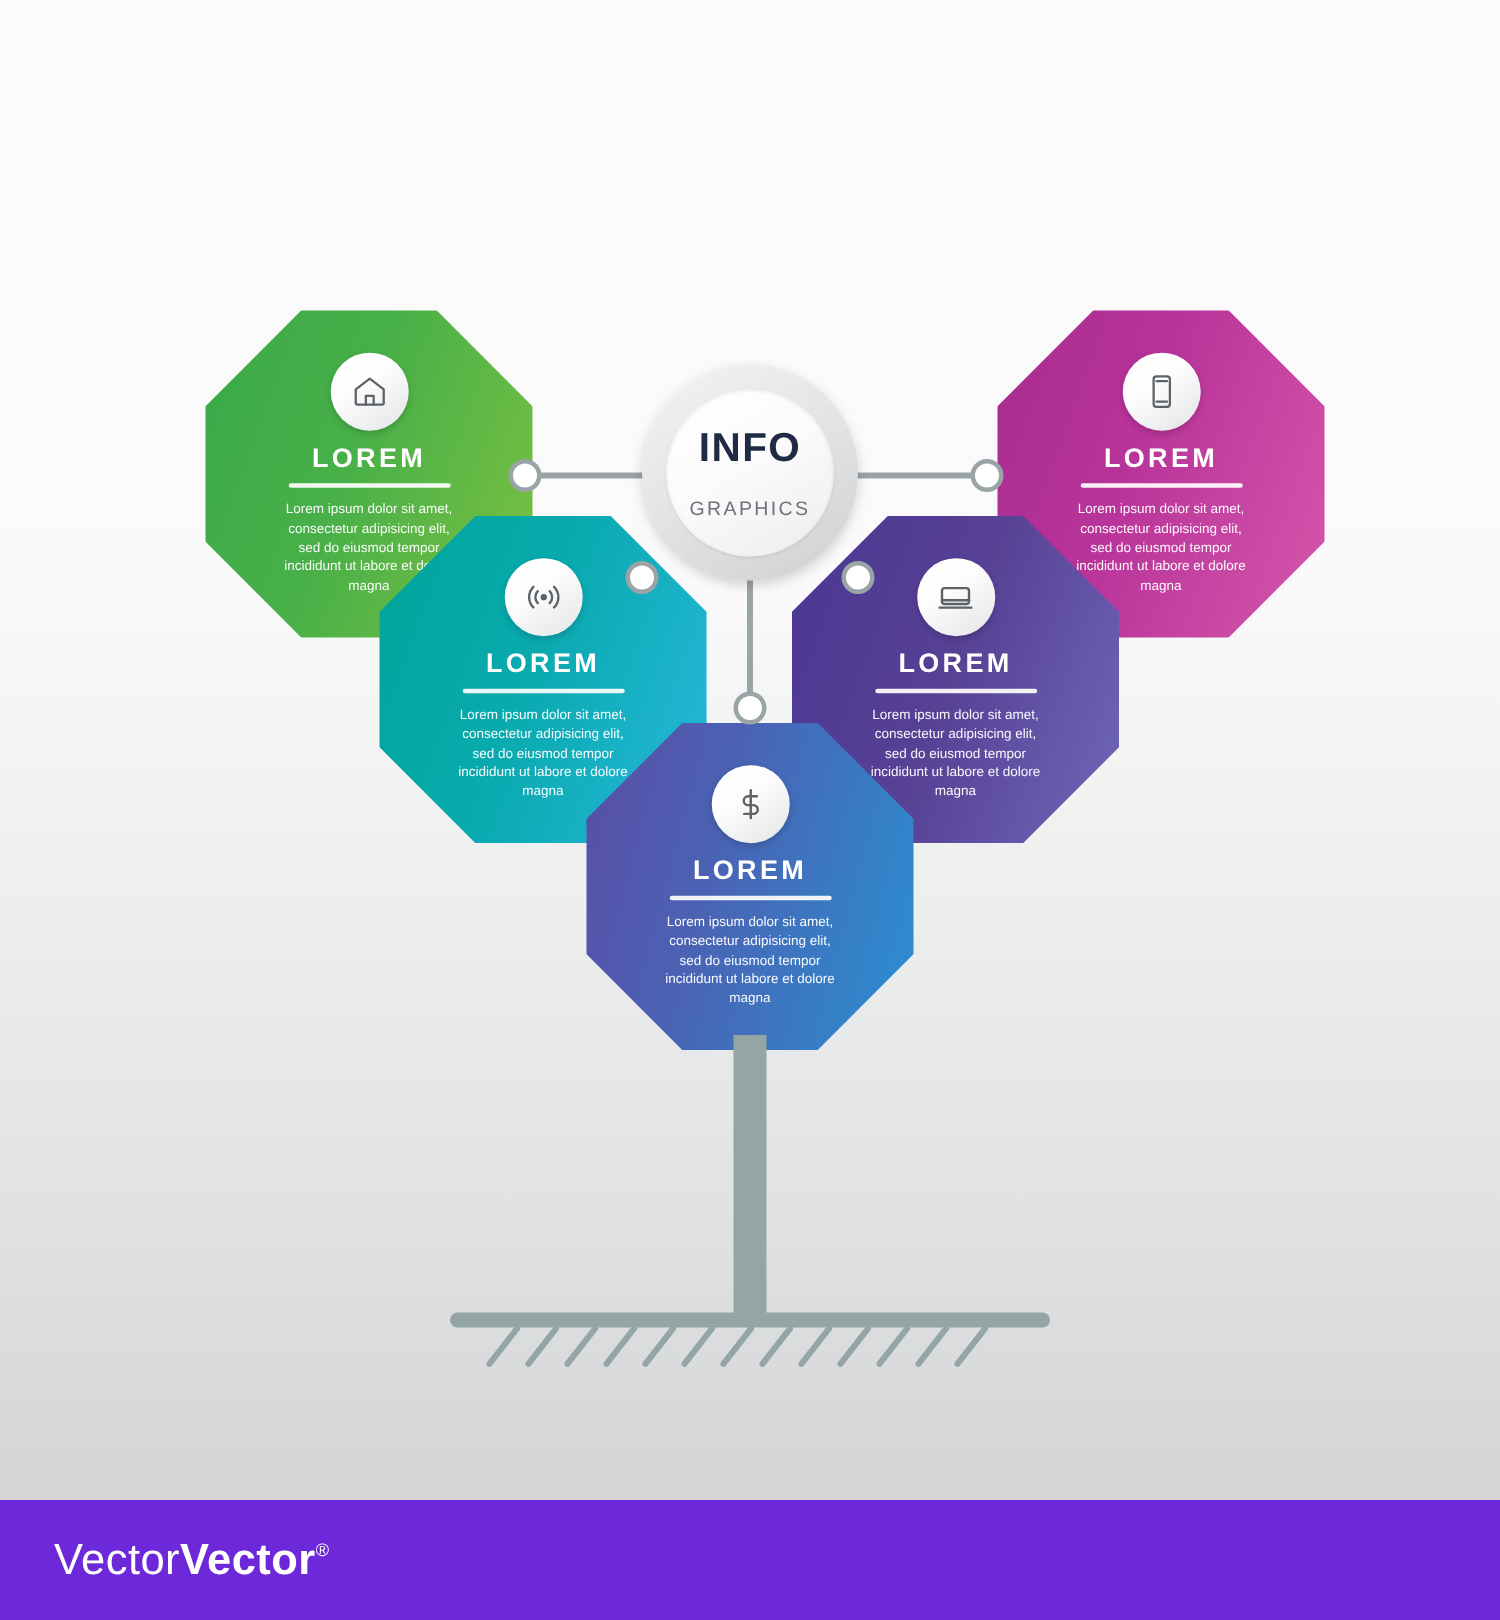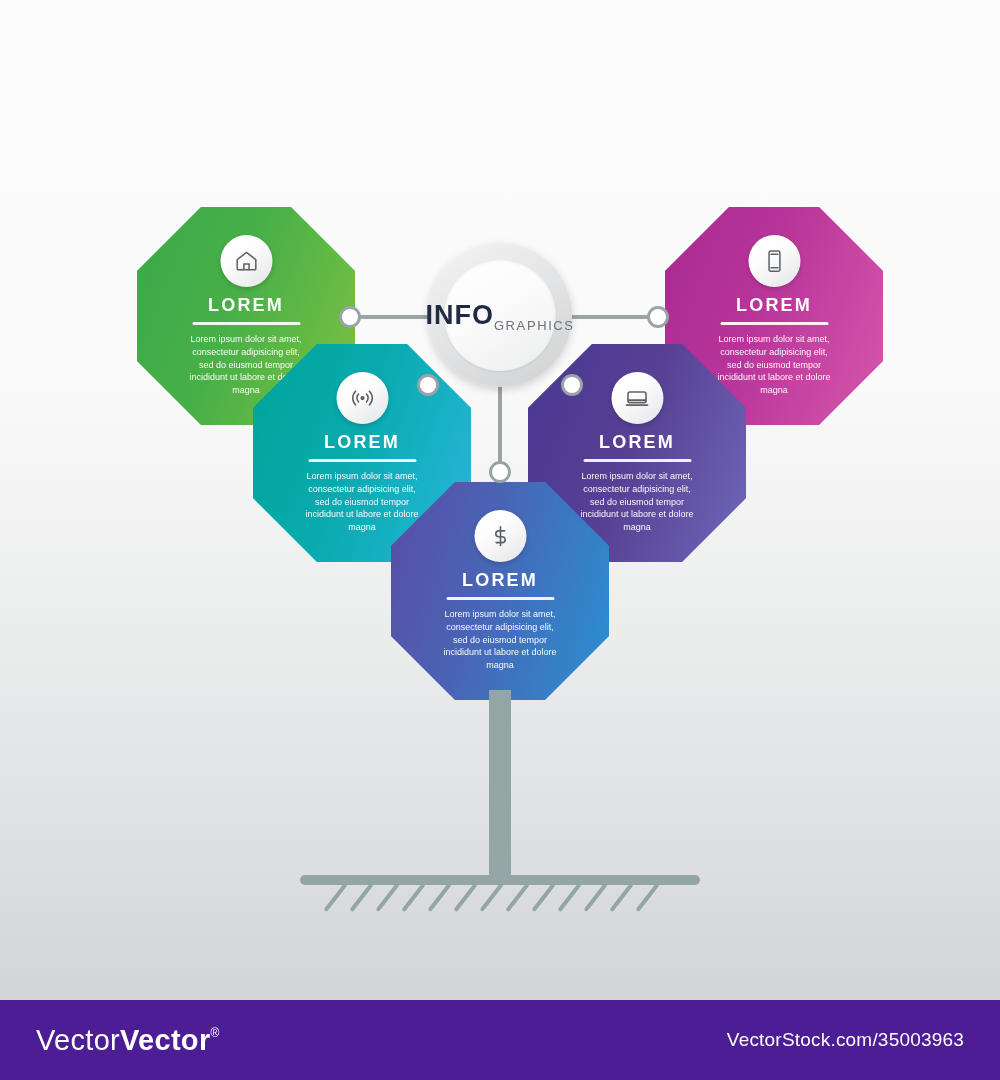--- a/index.html
+++ b/index.html
@@ -71,21 +71,21 @@
     width:144px;height:144px;border-radius:50%;
     background:linear-gradient(150deg,#f4f4f5 0%,#e2e3e4 50%,#cfd0d2 100%);
     box-shadow:0 3px 8px rgba(0,0,0,.17);
     display:flex;align-items:center;justify-content:center;
     z-index:40;
   }
   #hub-inner{
     width:112px;height:112px;border-radius:50%;
     background:linear-gradient(150deg,#ffffff 0%,#fbfbfc 45%,#eceded 100%);
     box-shadow:inset 0 1px 3px rgba(0,0,0,.10), 0 1px 2px rgba(0,0,0,.08);
-    display:flex;flex-direction:row;align-items:center;justify-content:center;
+    display:flex;flex-direction:column;align-items:center;justify-content:center;
   }
   #hub-title{
     font-size:27px;font-weight:bold;color:#1f2a44;letter-spacing:1px;line-height:1;
   }
   #hub-sub{
     font-size:13px;color:#6d717c;letter-spacing:1.6px;line-height:1;margin-top:20px;
   }
 
   
   .conn{position:absolute;background:#9aa3a6;z-index:20;}
@@ -106,21 +106,21 @@
   }
   .hatch{
     position:absolute;width:4px;height:34px;background:#94a5a5;
     border-radius:2px;transform:rotate(38deg);transform-origin:top center;
     z-index:9;
   }
 
   
   #footer{
     position:absolute;left:0;top:1000px;width:1000px;height:80px;
-    background:#4c1d95;
+    background:#6d28d9;
     display:flex;align-items:center;justify-content:space-between;
     box-sizing:border-box;padding:0 36px;
   }
   #brand{color:#ffffff;font-size:29px;letter-spacing:.3px;display:flex;align-items:flex-start;}
   #brand .b1{font-weight:300;}
   #brand .b2{font-weight:bold;}
   #brand .reg{font-size:12px;line-height:1;margin-top:3px;}
   #sitelink{color:#ffffff;font-size:19px;letter-spacing:.2px;}
 </style>
 </head>
@@ -244,14 +244,13 @@
   </div>
 
 </div>
 
 <div id="footer">
   <div id="brand">
     <span class="b1">Vector</span>
       <span class="b2">Vector</span>
       <span class="reg">®</span>
   </div>
-  <div id="sitelink">VectorStock.com/35003963</div>
 </div>
 
 </body></html>

